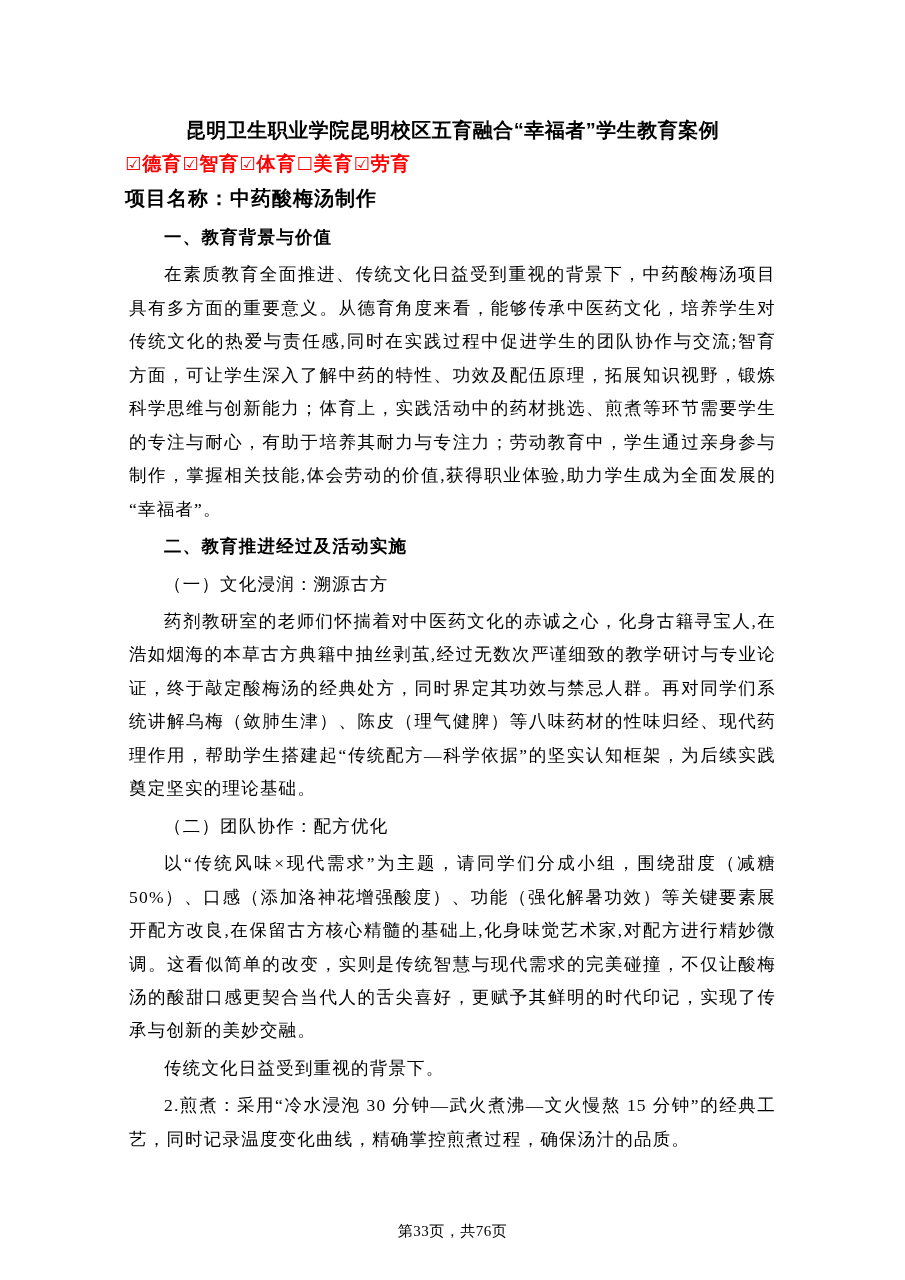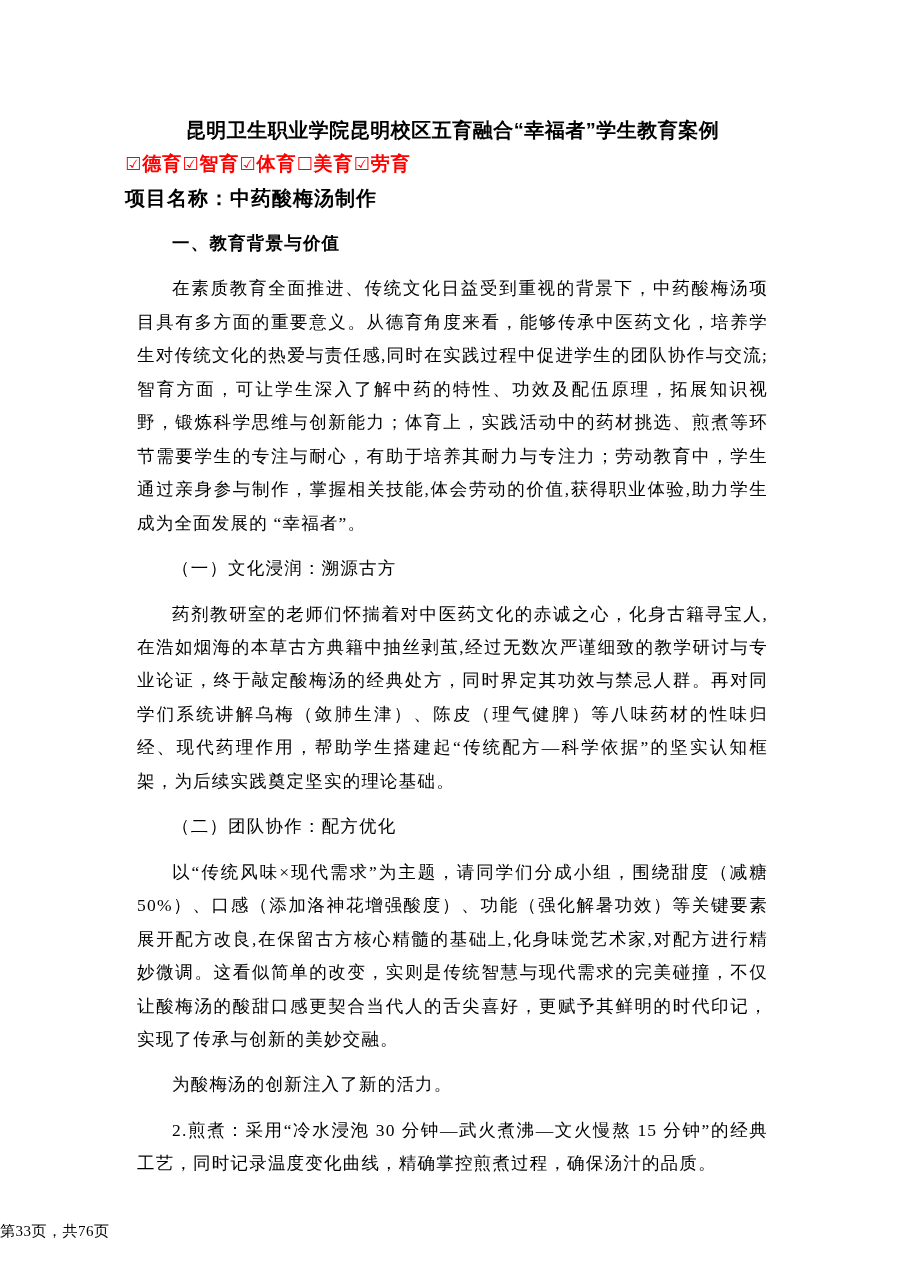--- a/index.html
+++ b/index.html
@@ -51,21 +51,21 @@
     letter-spacing: 1px;
     font-family: "Liberation Sans", sans-serif;
   }
   .body-text {
     margin-top: 6px;
     font-size: 17.5px;
     line-height: 33.45px;
     letter-spacing: 1.2px;
   }
   .body-text p, .body-text h2, .body-text h3 {
-    margin: 12px;
+    margin: 4px;
     font-size: 17.5px;
     font-weight: normal;
   }
   .sec-heading {
     font-weight: bold !important;
     text-indent: 2em;
   }
   .sub-heading {
     text-indent: 2em;
   }
@@ -74,48 +74,49 @@
     text-align: justify;
   }
   .para-last {
     text-indent: 2em;
   }
   .page-footer {
     position: absolute;
     top: 1222px;
     left: 0;
     width: 100%;
-    text-align: left;
+    text-align: center;
     font-size: 15px;
     letter-spacing: 0.5px;
   }
 </style>
 </head>
 <body>
 
 <div class="page">
 
   <h1 class="doc-title">昆明卫生职业学院昆明校区五育融合“幸福者”学生教育案例</h1>
 
   <div class="edu-line"><span><span class="box">☑</span><span>德育</span></span><span><span class="box">☑</span><span>智育</span></span><span><span class="box">☑</span><span>体育</span></span><span><span class="box">☐</span><span>美育</span></span><span><span class="box">☑</span><span>劳育</span></span></div>
 
   <h2 class="project-name">项目名称：中药酸梅汤制作</h2>
 
   <div class="body-text">
 
     <h3 class="sec-heading">一、教育背景与价值</h3>
     <p class="para">在素质教育全面推进、传统文化日益受到重视的背景下，中药酸梅汤项目具有多方面的重要意义。从德育角度来看，能够传承中医药文化，培养学生对传统文化的热爱与责任感,同时在实践过程中促进学生的团队协作与交流;智育方面，可让学生深入了解中药的特性、功效及配伍原理，拓展知识视野，锻炼科学思维与创新能力；体育上，实践活动中的药材挑选、煎煮等环节需要学生的专注与耐心，有助于培养其耐力与专注力；劳动教育中，学生通过亲身参与制作，掌握相关技能,体会劳动的价值,获得职业体验,助力学生成为全面发展的 “幸福者”。</p>
 
+    <h3 class="sec-heading">二、教育推进经过及活动实施</h3>
 
     <p class="sub-heading">（一）文化浸润：溯源古方</p>
     <p class="para">药剂教研室的老师们怀揣着对中医药文化的赤诚之心，化身古籍寻宝人,在浩如烟海的本草古方典籍中抽丝剥茧,经过无数次严谨细致的教学研讨与专业论证，终于敲定酸梅汤的经典处方，同时界定其功效与禁忌人群。再对同学们系统讲解乌梅（敛肺生津）、陈皮（理气健脾）等八味药材的性味归经、现代药理作用，帮助学生搭建起“传统配方—科学依据”的坚实认知框架，为后续实践奠定坚实的理论基础。</p>
 
     <p class="sub-heading">（二）团队协作：配方优化</p>
     <p class="para">以“传统风味×现代需求”为主题，请同学们分成小组，围绕甜度（减糖 50%）、口感（添加洛神花增强酸度）、功能（强化解暑功效）等关键要素展开配方改良,在保留古方核心精髓的基础上,化身味觉艺术家,对配方进行精妙微调。这看似简单的改变，实则是传统智慧与现代需求的完美碰撞，不仅让酸梅汤的酸甜口感更契合当代人的舌尖喜好，更赋予其鲜明的时代印记，实现了传承与创新的美妙交融。</p>
-    <p class="para-last">为酸梅汤的创新注入了新的活力。</p>
+    <p class="para-last">传统文化日益受到重视的背景下。</p>
 
     <p class="para">2.煎煮：采用“冷水浸泡 30 分钟—武火煮沸—文火慢熬 15 分钟”的经典工艺，同时记录温度变化曲线，精确掌控煎煮过程，确保汤汁的品质。</p>
 
   </div>
 
   <div class="page-footer">第33页，共76页</div>
 
 </div>
 
 </body></html>

